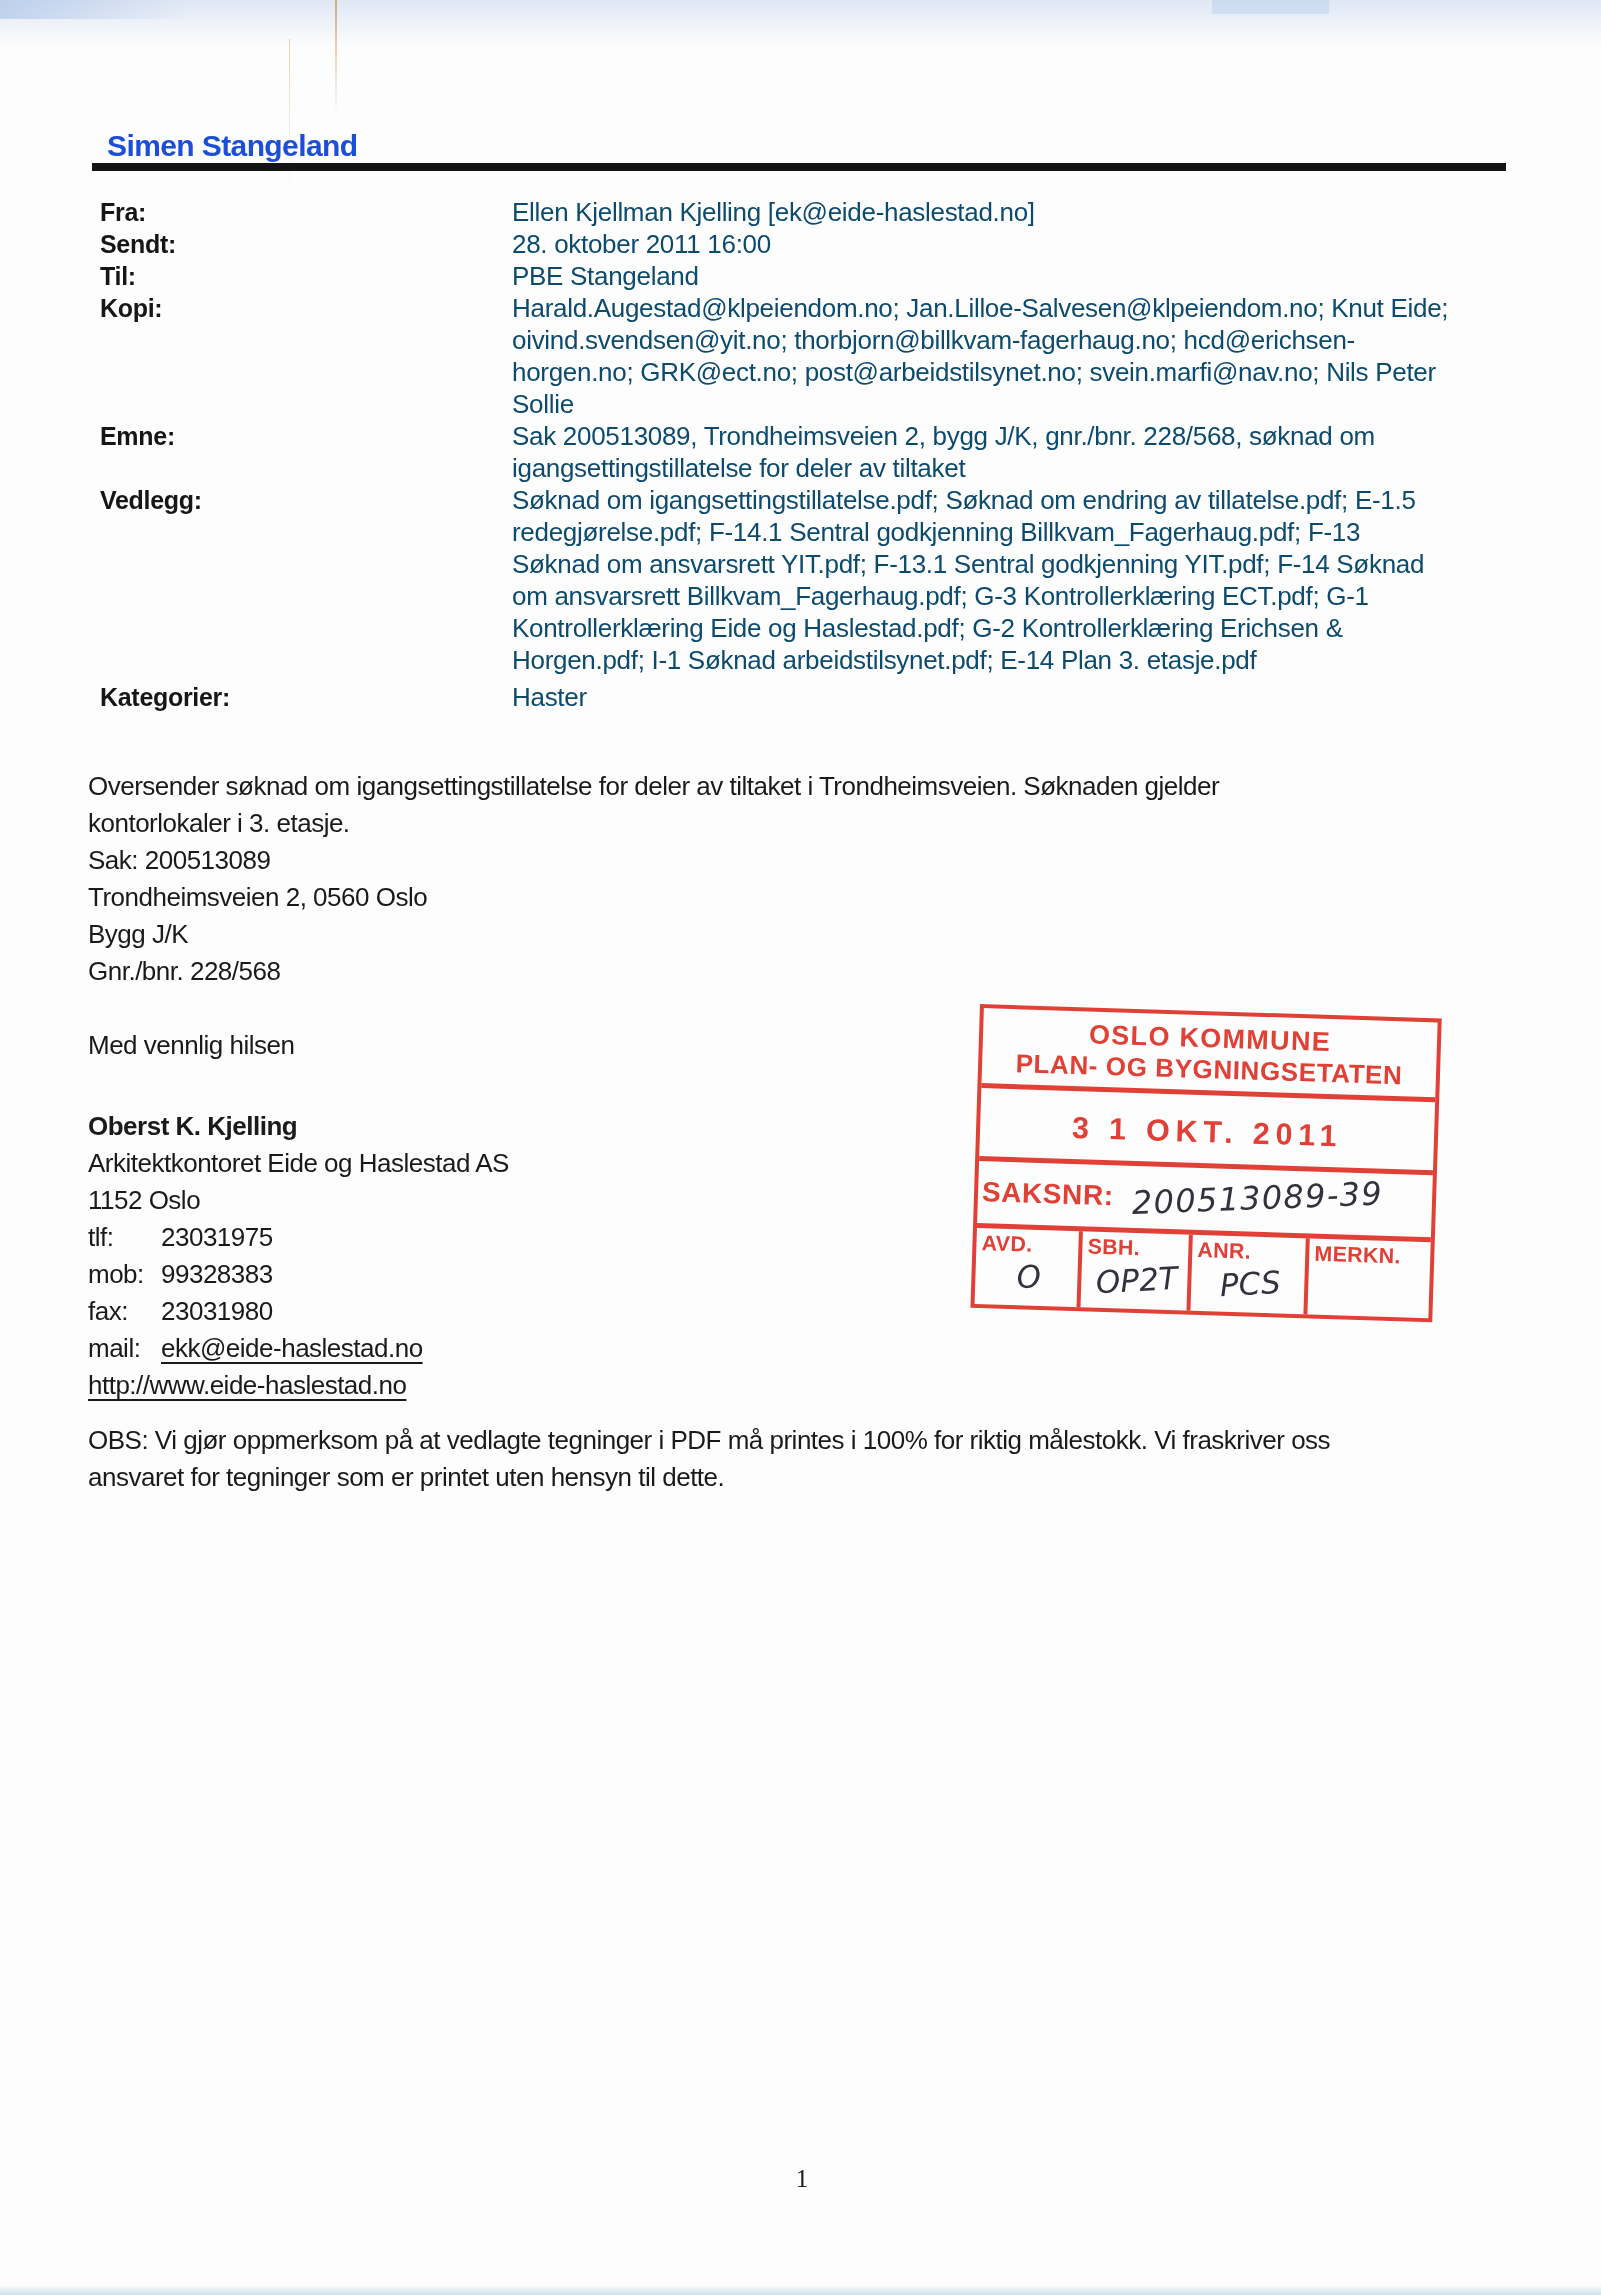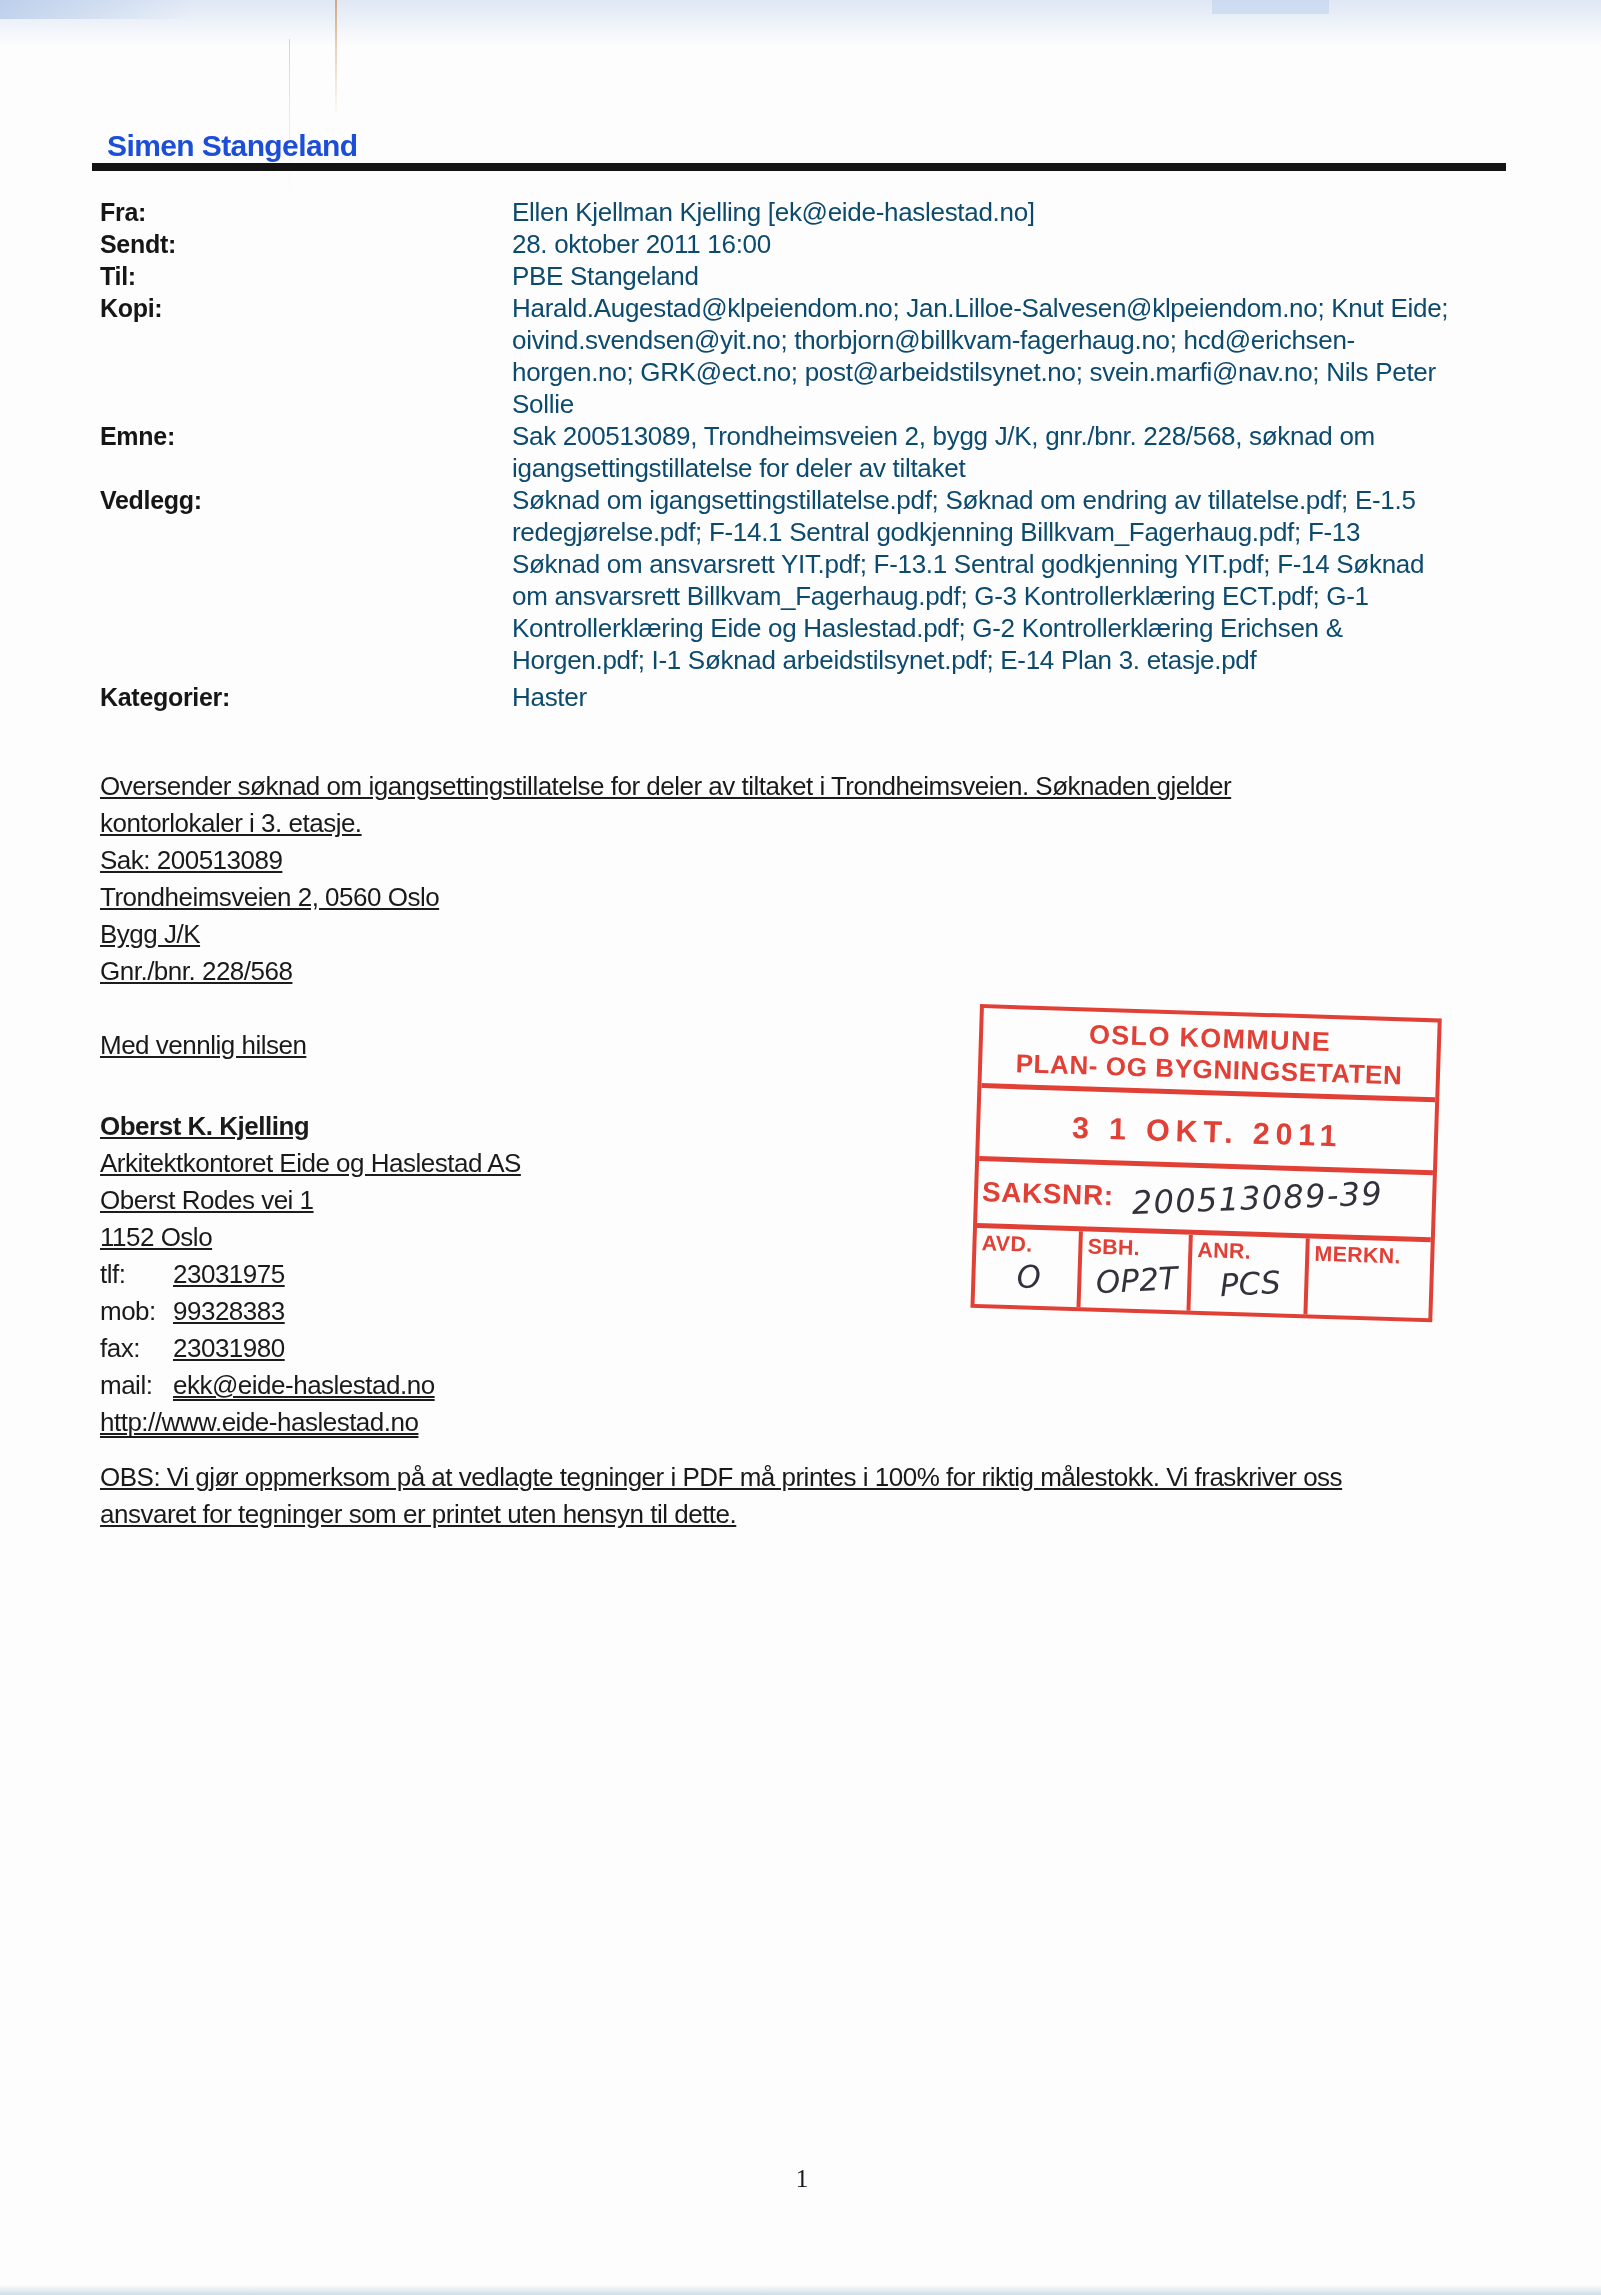--- a/index.html
+++ b/index.html
@@ -55,21 +55,21 @@
   .flabel{
     width:412px;flex:0 0 412px;
     font-size:25px;font-weight:bold;letter-spacing:-0.3px;line-height:32px;color:#161616;
   }
   .fvalue{
     font-size:26px;letter-spacing:-0.3px;line-height:32px;color:#0c4a6e;
     white-space:pre;
   }
 
   
-  .bodyblock{position:absolute;left:100px;top:768px;width:1452px;text-decoration:underline;}
+  .bodyblock{position:absolute;left:88px;top:768px;width:1452px;}
   .para,.line{
     font-size:26px;letter-spacing:-0.5px;line-height:37px;color:#1a1a1a;white-space:pre;
   }
   .greeting{margin-top:37px;}
   .sig{margin-top:44px;}
   .bold{font-weight:bold;}
   .kvl{display:inline-block;width:73px;}
   .ulink{text-decoration:underline;text-underline-offset:4.5px;text-decoration-thickness:1.9px;}
   .obs{margin-top:18px;}
 
@@ -184,21 +184,20 @@
 kontorlokaler i 3. etasje.</div>
     <div class="line">Sak: 200513089</div>
     <div class="line">Trondheimsveien 2, 0560 Oslo</div>
     <div class="line">Bygg J/K</div>
     <div class="line">Gnr./bnr. 228/568</div>
     <div class="line greeting">Med vennlig hilsen</div>
 
     <div class="sig">
       <div class="line bold">Oberst K. Kjelling</div>
       <div class="line">Arkitektkontoret Eide og Haslestad AS</div>
-      <div class="line">Oberst Rodes vei 1</div>
       <div class="line">1152 Oslo</div>
       <div class="line"><span class="kvl">tlf:</span><span>23031975</span></div>
       <div class="line"><span class="kvl">mob:</span><span>99328383</span></div>
       <div class="line"><span class="kvl">fax:</span><span>23031980</span></div>
       <div class="line"><span class="kvl">mail:</span><span class="ulink">ekk@eide-haslestad.no</span></div>
       <div class="line"><span class="ulink">http://www.eide-haslestad.no</span></div>
     </div>
 
     <div class="para obs">OBS: Vi gjør oppmerksom på at vedlagte tegninger i PDF må printes i 100% for riktig målestokk. Vi fraskriver oss
 ansvaret for tegninger som er printet uten hensyn til dette.</div>

